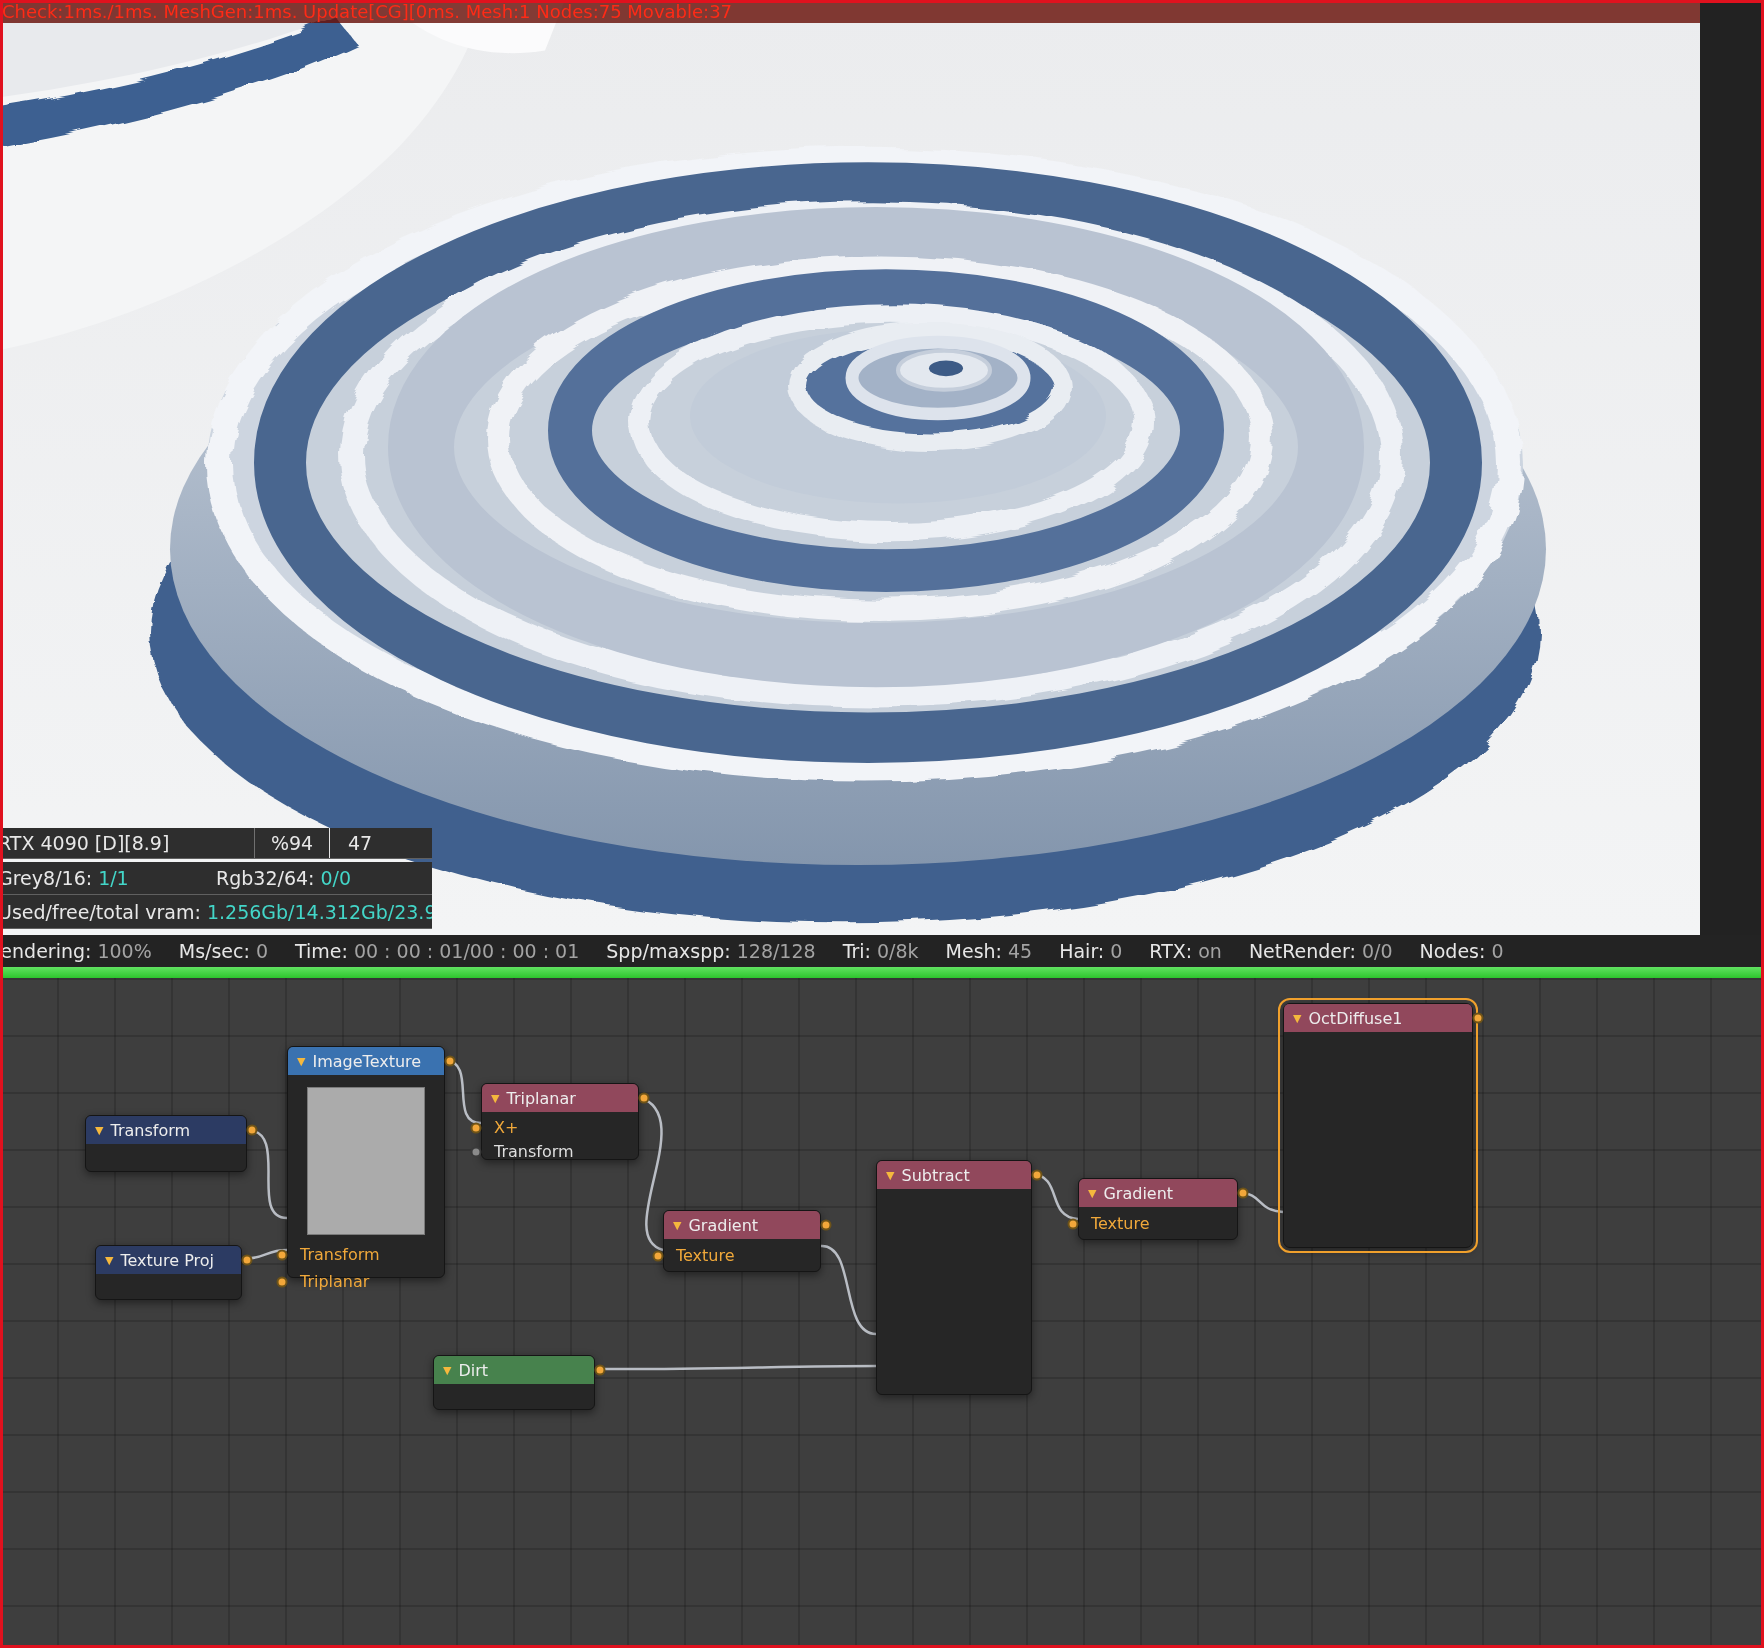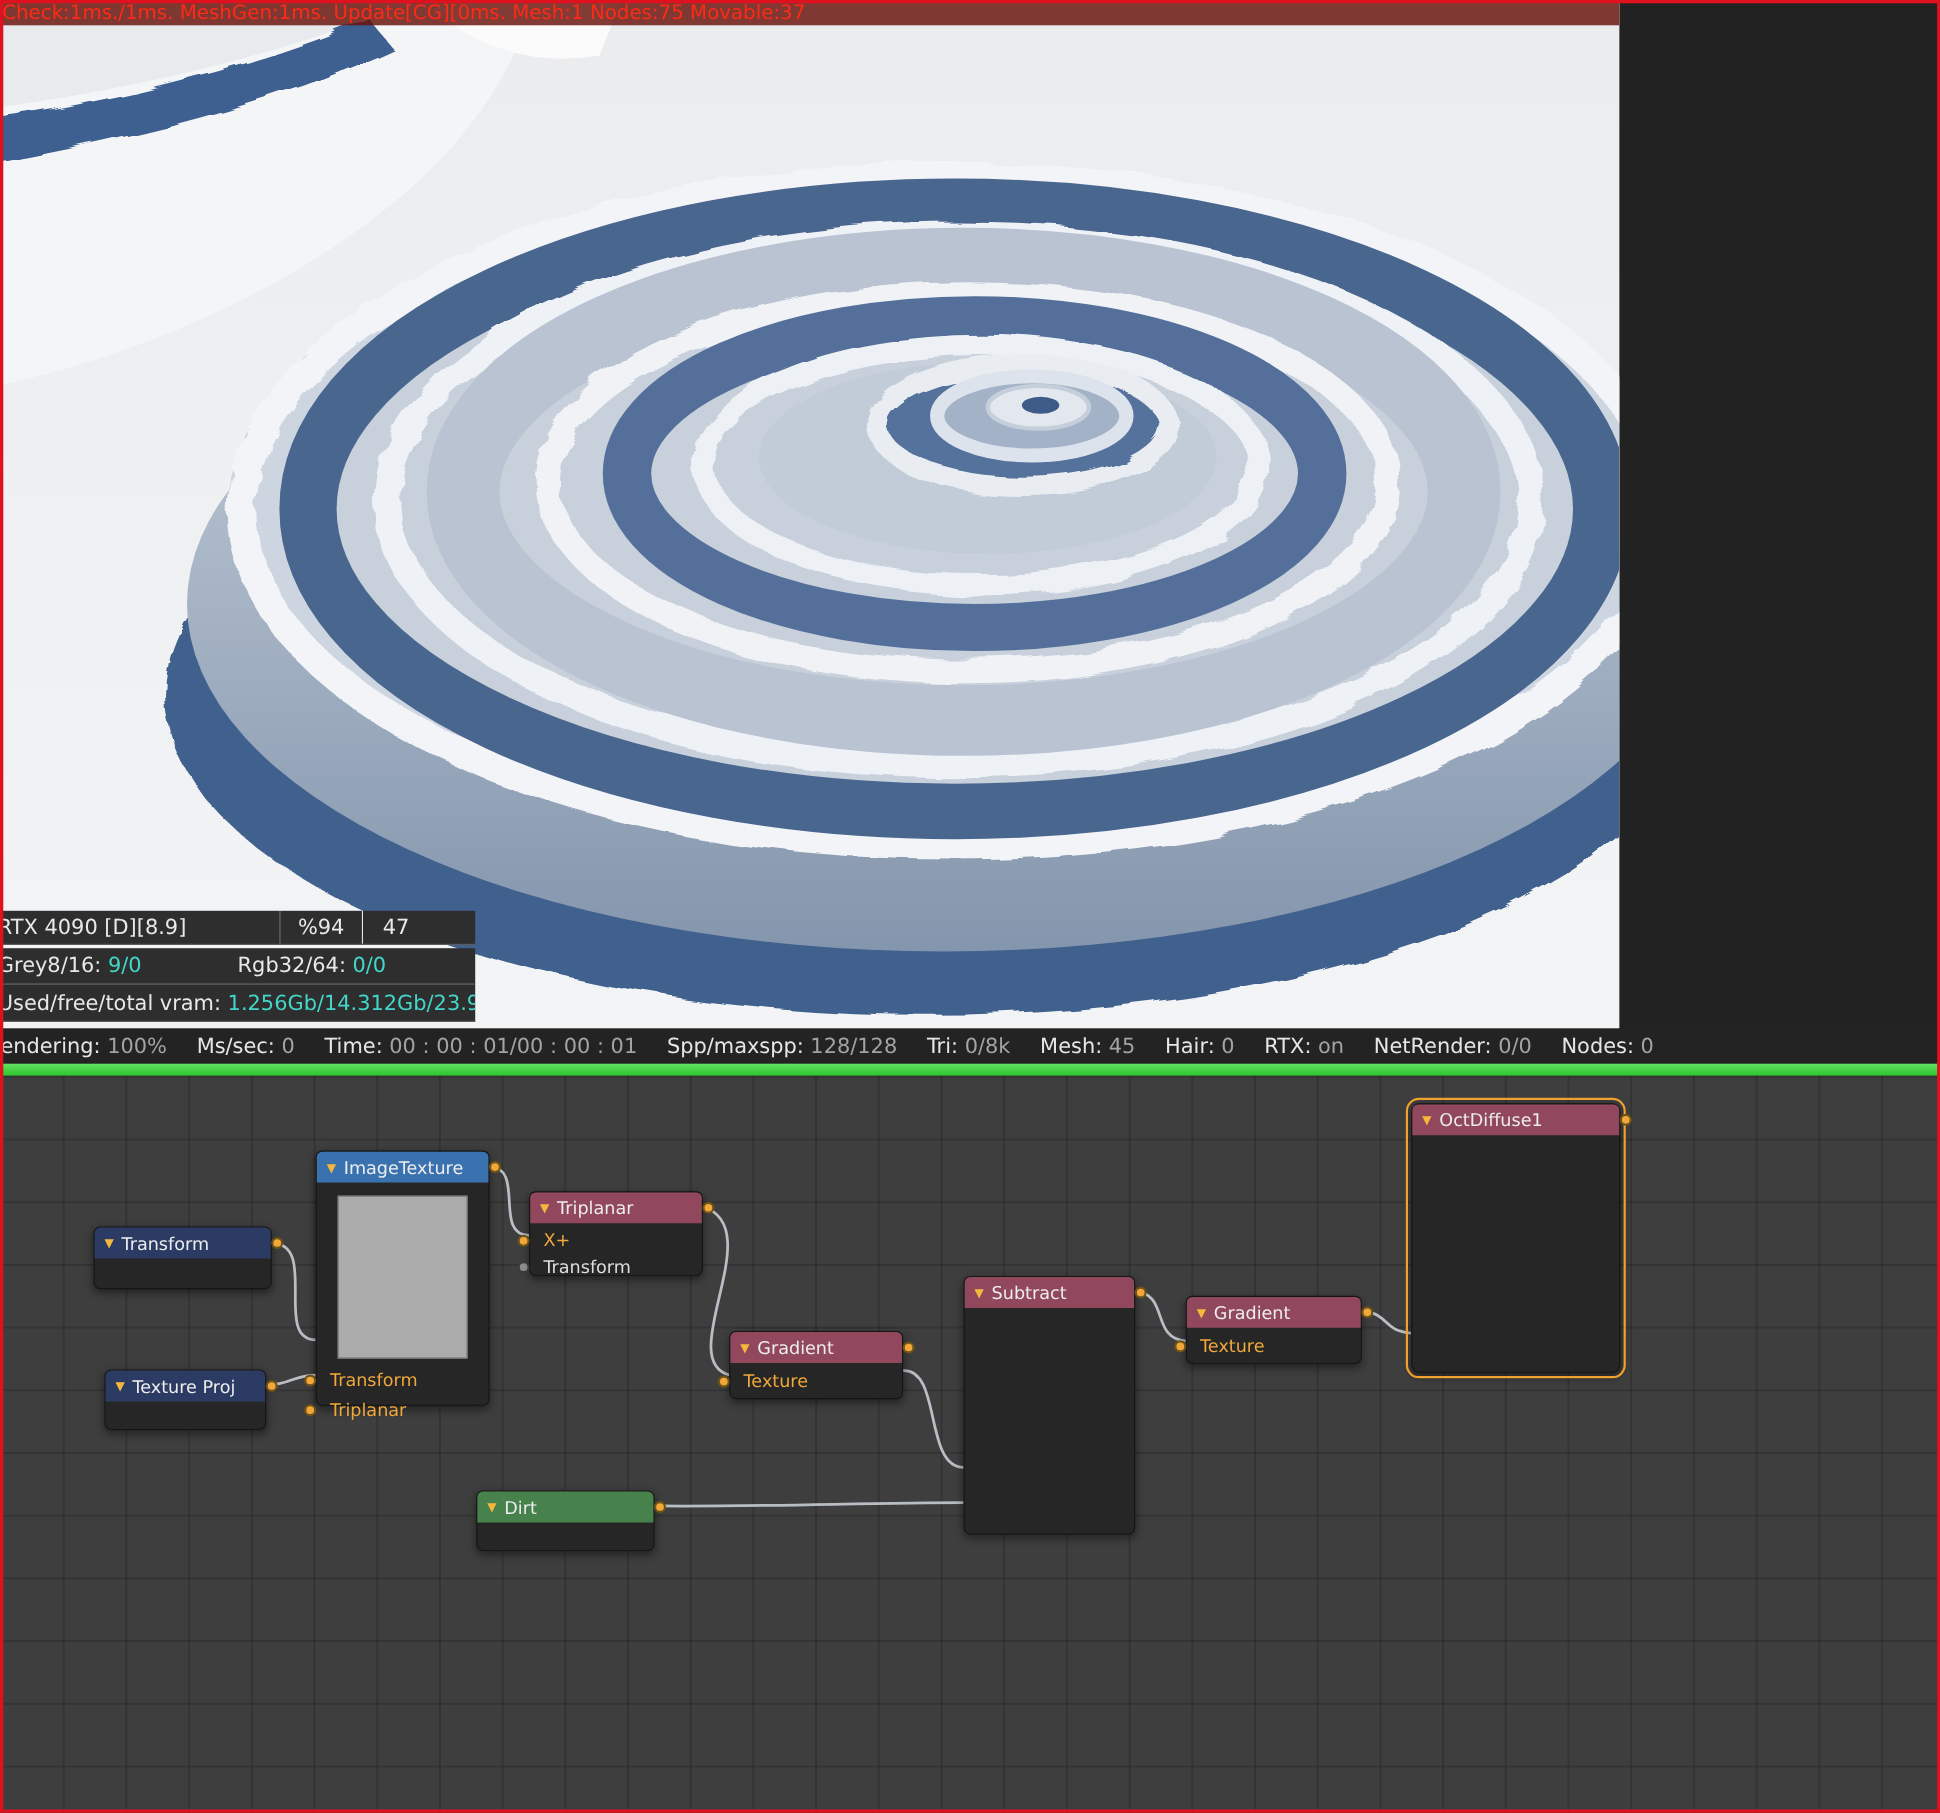--- a/index.html
+++ b/index.html
@@ -1,21 +1,21 @@
 <!DOCTYPE html>
 <html><head>
 <meta charset="utf-8">
 <style>
   * { margin:0; padding:0; box-sizing:border-box; }
   html,body { width:1764px; height:1648px; overflow:hidden; background:#222;
               font-family:"DejaVu Sans","Liberation Sans",sans-serif; }
   .frame { position:absolute; inset:0; border:3px solid #e0111e; pointer-events:none; z-index:99; }
 
   
-  .viewport { position:absolute; left:0; top:0; width:1472px; height:935px; background:#fef9c3; overflow:hidden; }
+  .viewport { position:absolute; left:0; top:0; width:1700px; height:935px; background:#000000; overflow:hidden; }
   .viewport svg { position:absolute; inset:0; }
   .debug-bar { position:absolute; left:0; top:0; width:100%; height:23px; background:rgba(104,16,8,0.82);
                color:#ff2a16; font-size:18px; line-height:23px; padding-left:2px; white-space:nowrap; z-index:5; }
 
   
   .gpu-panel { position:absolute; left:-10px; top:828px; width:442px; z-index:6; color:#e8e8e8; font-size:19px; }
   .gpu-row { background:#2e2e2e; border-bottom:1px solid #606060; display:flex; align-items:center; overflow:hidden; }
   .gpu-row1 { height:31px; margin-bottom:3px; }
   .gpu-row2 { height:33px; }
   .gpu-row3 { height:34px; padding:0 8px; white-space:nowrap; }
@@ -131,21 +131,21 @@
 
   <div class="gpu-panel">
     <div class="gpu-row gpu-row1">
       <span class="gpu-cell name">RTX 4090 [D][8.9]</span>
       <span class="gpu-cell util">%94</span>
       <span class="gpu-cell temp">47</span>
     </div>
     <div class="gpu-row gpu-row2">
       <span class="gpu-cell">
         <span>Grey8/16:</span>
-        <span class="teal">9/0</span>
+        <span class="teal">1/1</span>
       </span>
       <span class="gpu-cell">
         <span>Rgb32/64:</span>
         <span class="teal">0/0</span>
       </span>
     </div>
     <div class="gpu-row gpu-row3">
       <span>Used/free/total vram:</span>
       <span class="teal">1.256Gb/14.312Gb/23.98</span>
     </div>

